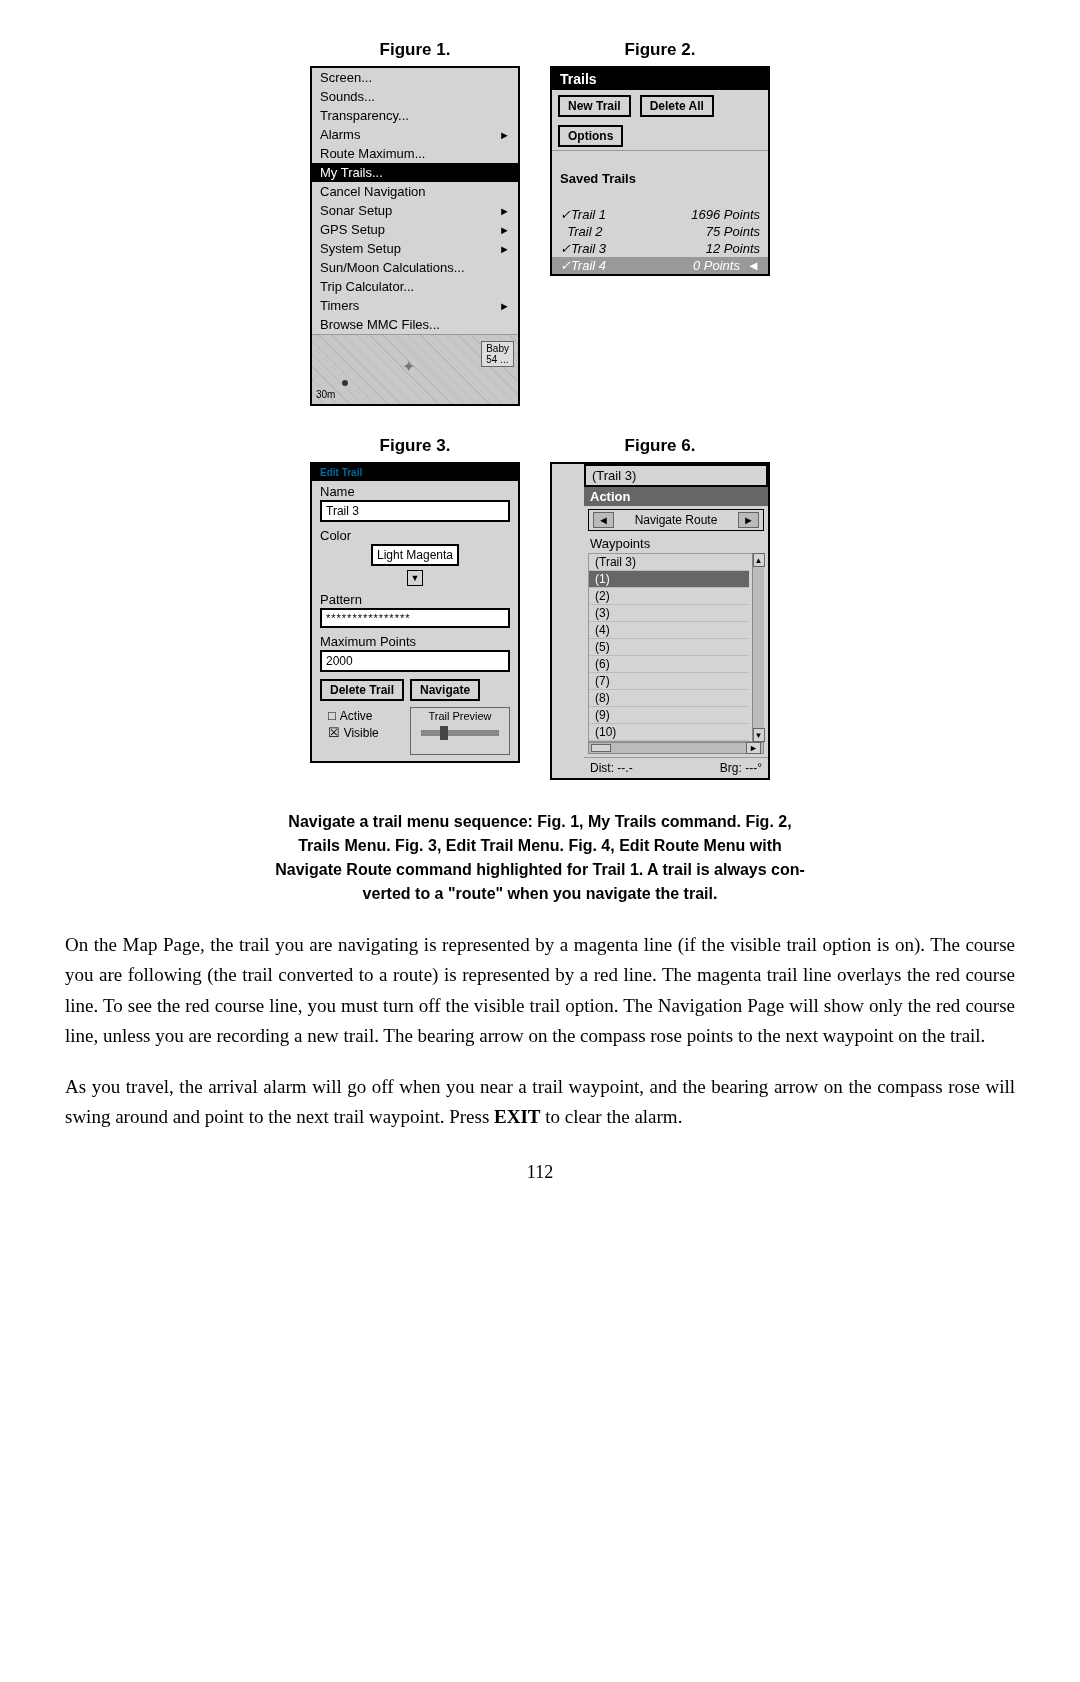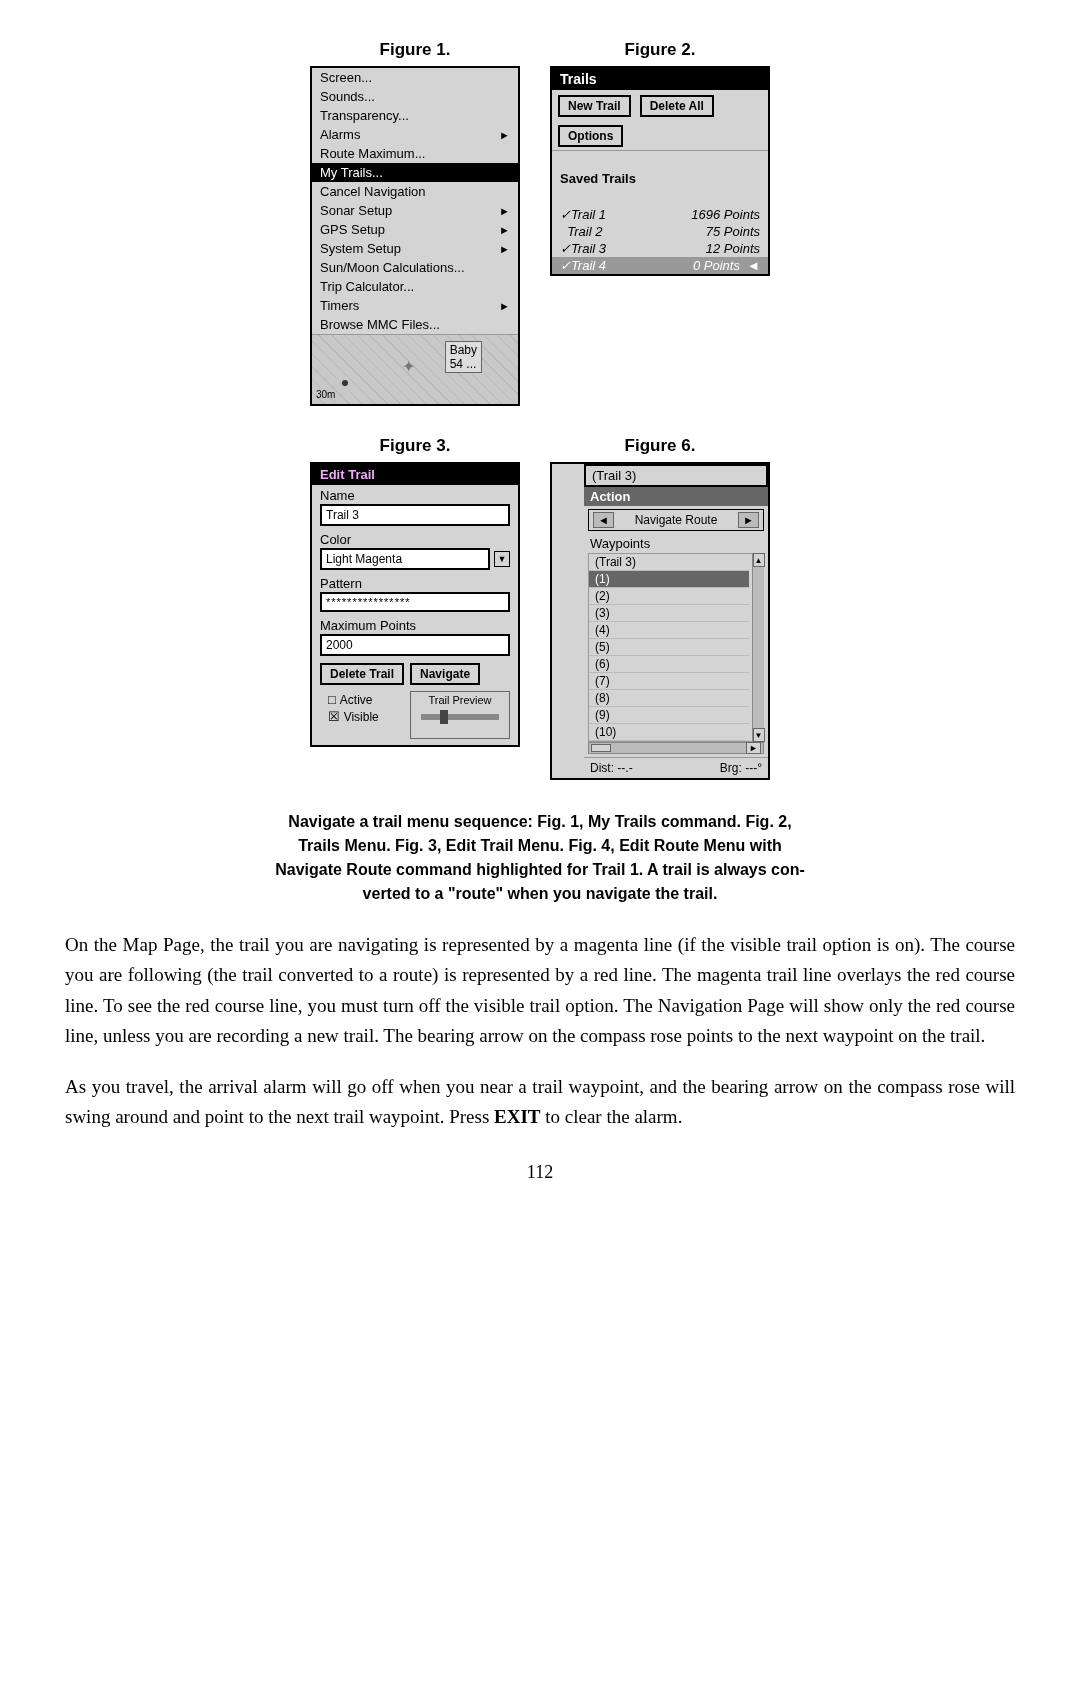--- a/index.html
+++ b/index.html
@@ -140,23 +140,23 @@
       color: #fff;
     }
 
     
     .fig3 {
       width: 210px;
     }
 
     .edit-title {
       background: #000;
-      color: #f0abfc;
+      color: #0369a1;
       padding: 3px 8px;
-      font-size: 13px;
+      font-size: 10px;
       font-weight: bold;
     }
 
     .field-label {
       padding: 3px 8px 1px;
       font-size: 13px;
     }
 
     .field-input {
       margin: 0 8px 3px;
@@ -165,20 +165,21 @@
       padding: 2px 4px;
       font-size: 12px;
       font-family: Arial, sans-serif;
     }
 
     .select-row {
       margin: 0 8px 3px;
       display: flex;
       align-items: center;
       gap: 4px;
+      flex-direction: column;
     }
 
     .select-input {
       border: 2px solid #000;
       background: #fff;
       padding: 2px 4px;
       font-size: 12px;
       font-family: Arial, sans-serif;
       flex: 1;
     }
@@ -402,21 +403,21 @@
       <div class="menu-item">Cancel Navigation</div>
       <div class="menu-item">Sonar Setup <span class="arrow">►</span></div>
       <div class="menu-item">GPS Setup <span class="arrow">►</span></div>
       <div class="menu-item">System Setup <span class="arrow">►</span></div>
       <div class="menu-item">Sun/Moon Calculations...</div>
       <div class="menu-item">Trip Calculator...</div>
       <div class="menu-item">Timers <span class="arrow">►</span></div>
       <div class="menu-item">Browse MMC Files...</div>
       <div class="map-area">
         <div class="map-crosshatch"></div>
-        <div class="map-label" style="top:6px;right:36px;font-size:12px;">Baby<br>54 ...</div>
+        <div class="map-label" style="top:6px;right:4px;font-size:10px;">Baby<br>54 ...</div>
         <div class="map-dot"></div>
         <div class="map-scale" style="position:absolute;bottom:4px;left:4px;">30m</div>
         <div style="position:absolute;top:22px;left:90px;font-size:16px;color:#777;">✦</div>
       </div>
     </div>
   </div>
 
   <div class="figure-container">
     <div class="figure-label">Figure 2.</div>
     <div class="gps-screen fig2">

